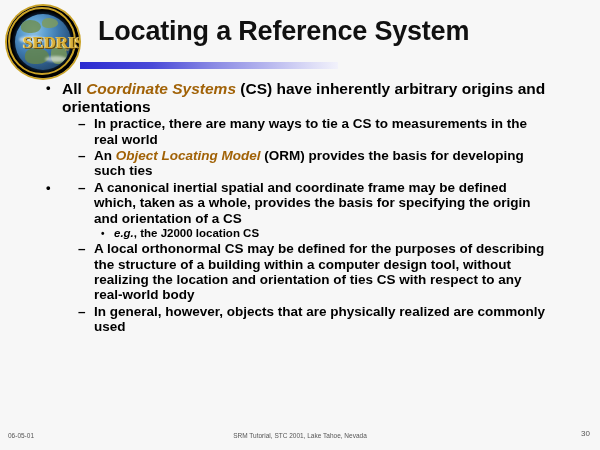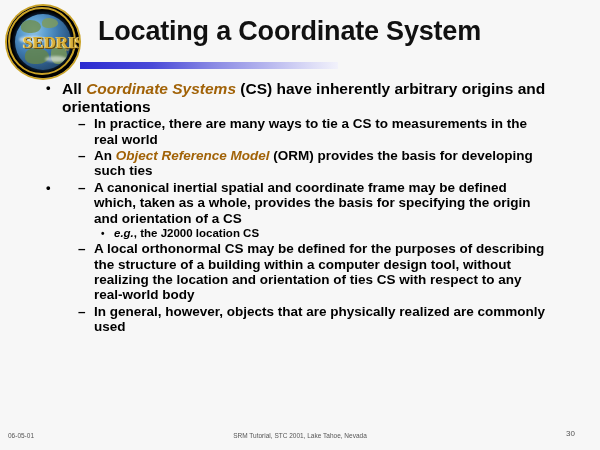--- a/index.html
+++ b/index.html
@@ -189,21 +189,21 @@
     left: 8px; top: 8px;
   }
   #footer-center {
     position: absolute;
     left: 0; top: 8px;
     width: 600px;
     text-align: center;
   }
   #footer-page {
     position: absolute;
-    right: 25px; top: 5px;
+    right: 10px; top: 5px;
     font-size: 8px;
     color: #555555;
   }
 </style>
 </head>
 <body>
 
 <div id="slide">
 
   <div id="header">
@@ -215,29 +215,29 @@
         <div class="landmass l3"></div>
         <div class="landmass l4"></div>
         <div class="cloud c1"></div>
         <div class="cloud c2"></div>
       </div>
       <div class="ring"></div>
       <div class="wordmark">SEDRIS</div>
       <div class="tm">™</div>
     </div>
 
-    <div id="slide-title">Locating a Coordinate System</div>
+    <div id="slide-title">Locating a Reference System</div>
     <div id="title-rule"></div>
   </div>
 
   <div id="body">
     <ul class="lvl" id="bullet-list">
         <li class="b1"><span class="mk">•</span><span><span>All </span><span class="em">Coordinate Systems</span><span> (CS) have inherently arbitrary origins and orientations</span></span></li>
         <li class="b2"><span class="mk">–</span><span><span>In practice, there are many ways to tie a CS to measurements in the real world</span></span></li>
-        <li class="b2"><span class="mk">–</span><span><span>An </span><span class="em">Object Reference Model</span><span> (ORM) provides the basis for developing such ties</span></span></li>
+        <li class="b2"><span class="mk">–</span><span><span>An </span><span class="em">Object Locating Model</span><span> (ORM) provides the basis for developing such ties</span></span></li>
         <li class="b1"><span class="mk">•</span></li>
         <li class="b2"><span class="mk">–</span><span><span>A canonical inertial spatial and coordinate frame may be defined which, taken as a whole, provides the basis for specifying the origin and orientation of a CS</span></span></li>
         <li class="b3"><span class="mk">•</span><span><span class="it">e.g.</span><span>, the J2000 location CS</span></span></li>
         <li class="b2"><span class="mk">–</span><span><span>A local orthonormal CS may be defined for the purposes of describing the structure of a building within a computer design tool, without realizing the location and orientation of ties CS with respect to any real-world body</span></span></li>
         <li class="b2"><span class="mk">–</span><span><span>In general, however, objects that are physically realized are commonly used</span></span></li>
       </ul>
   </div>
 
   <div id="footer">
     <div id="footer-date">06-05-01</div>

